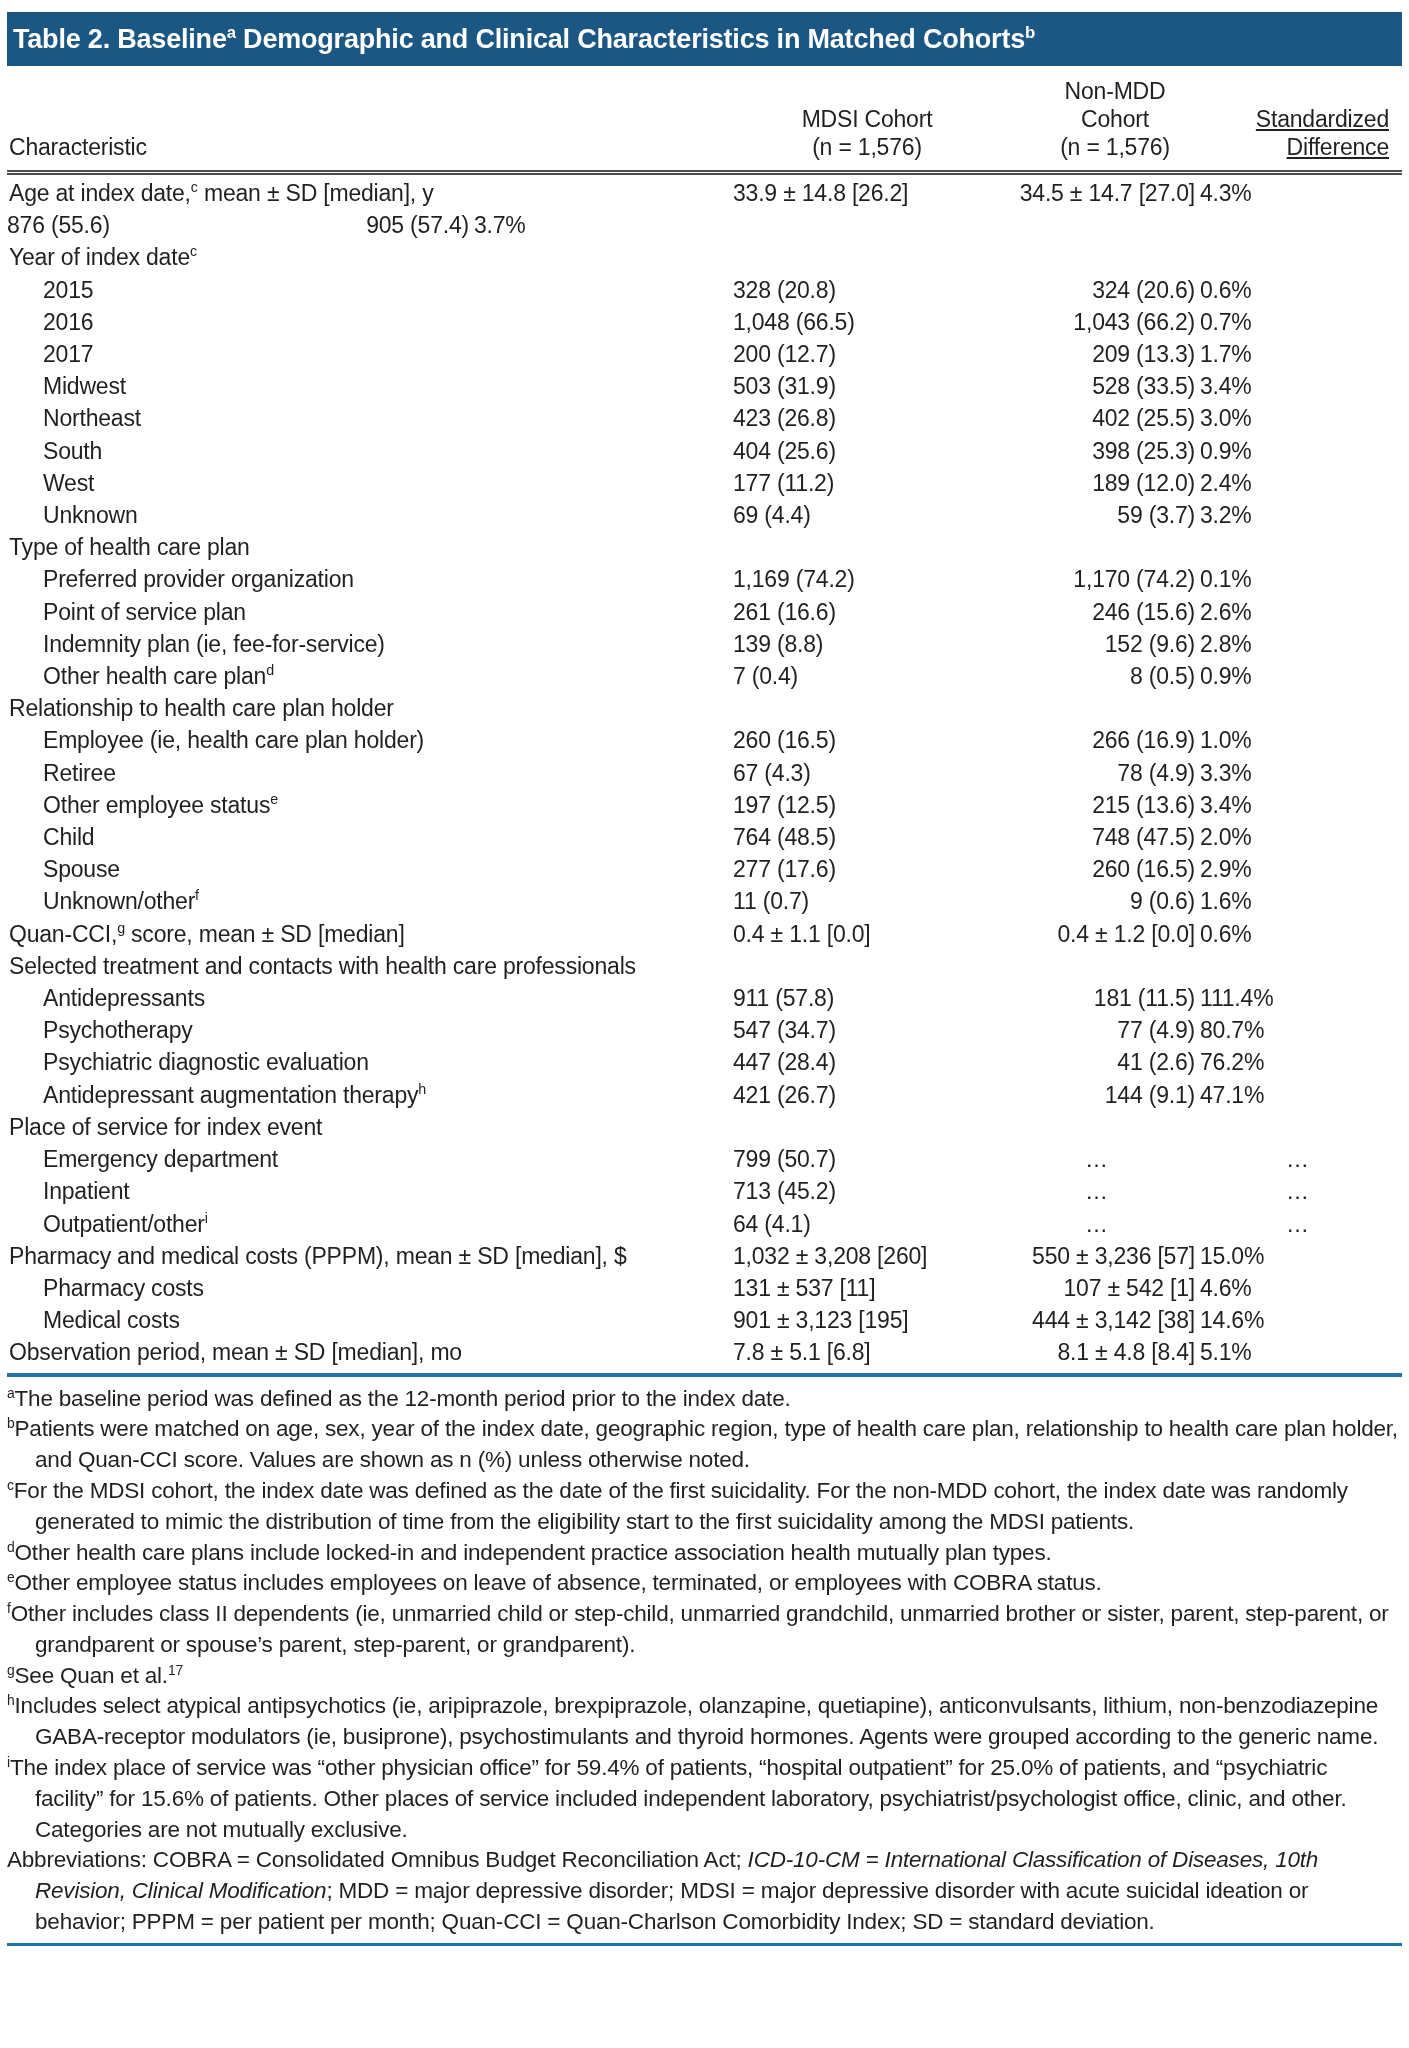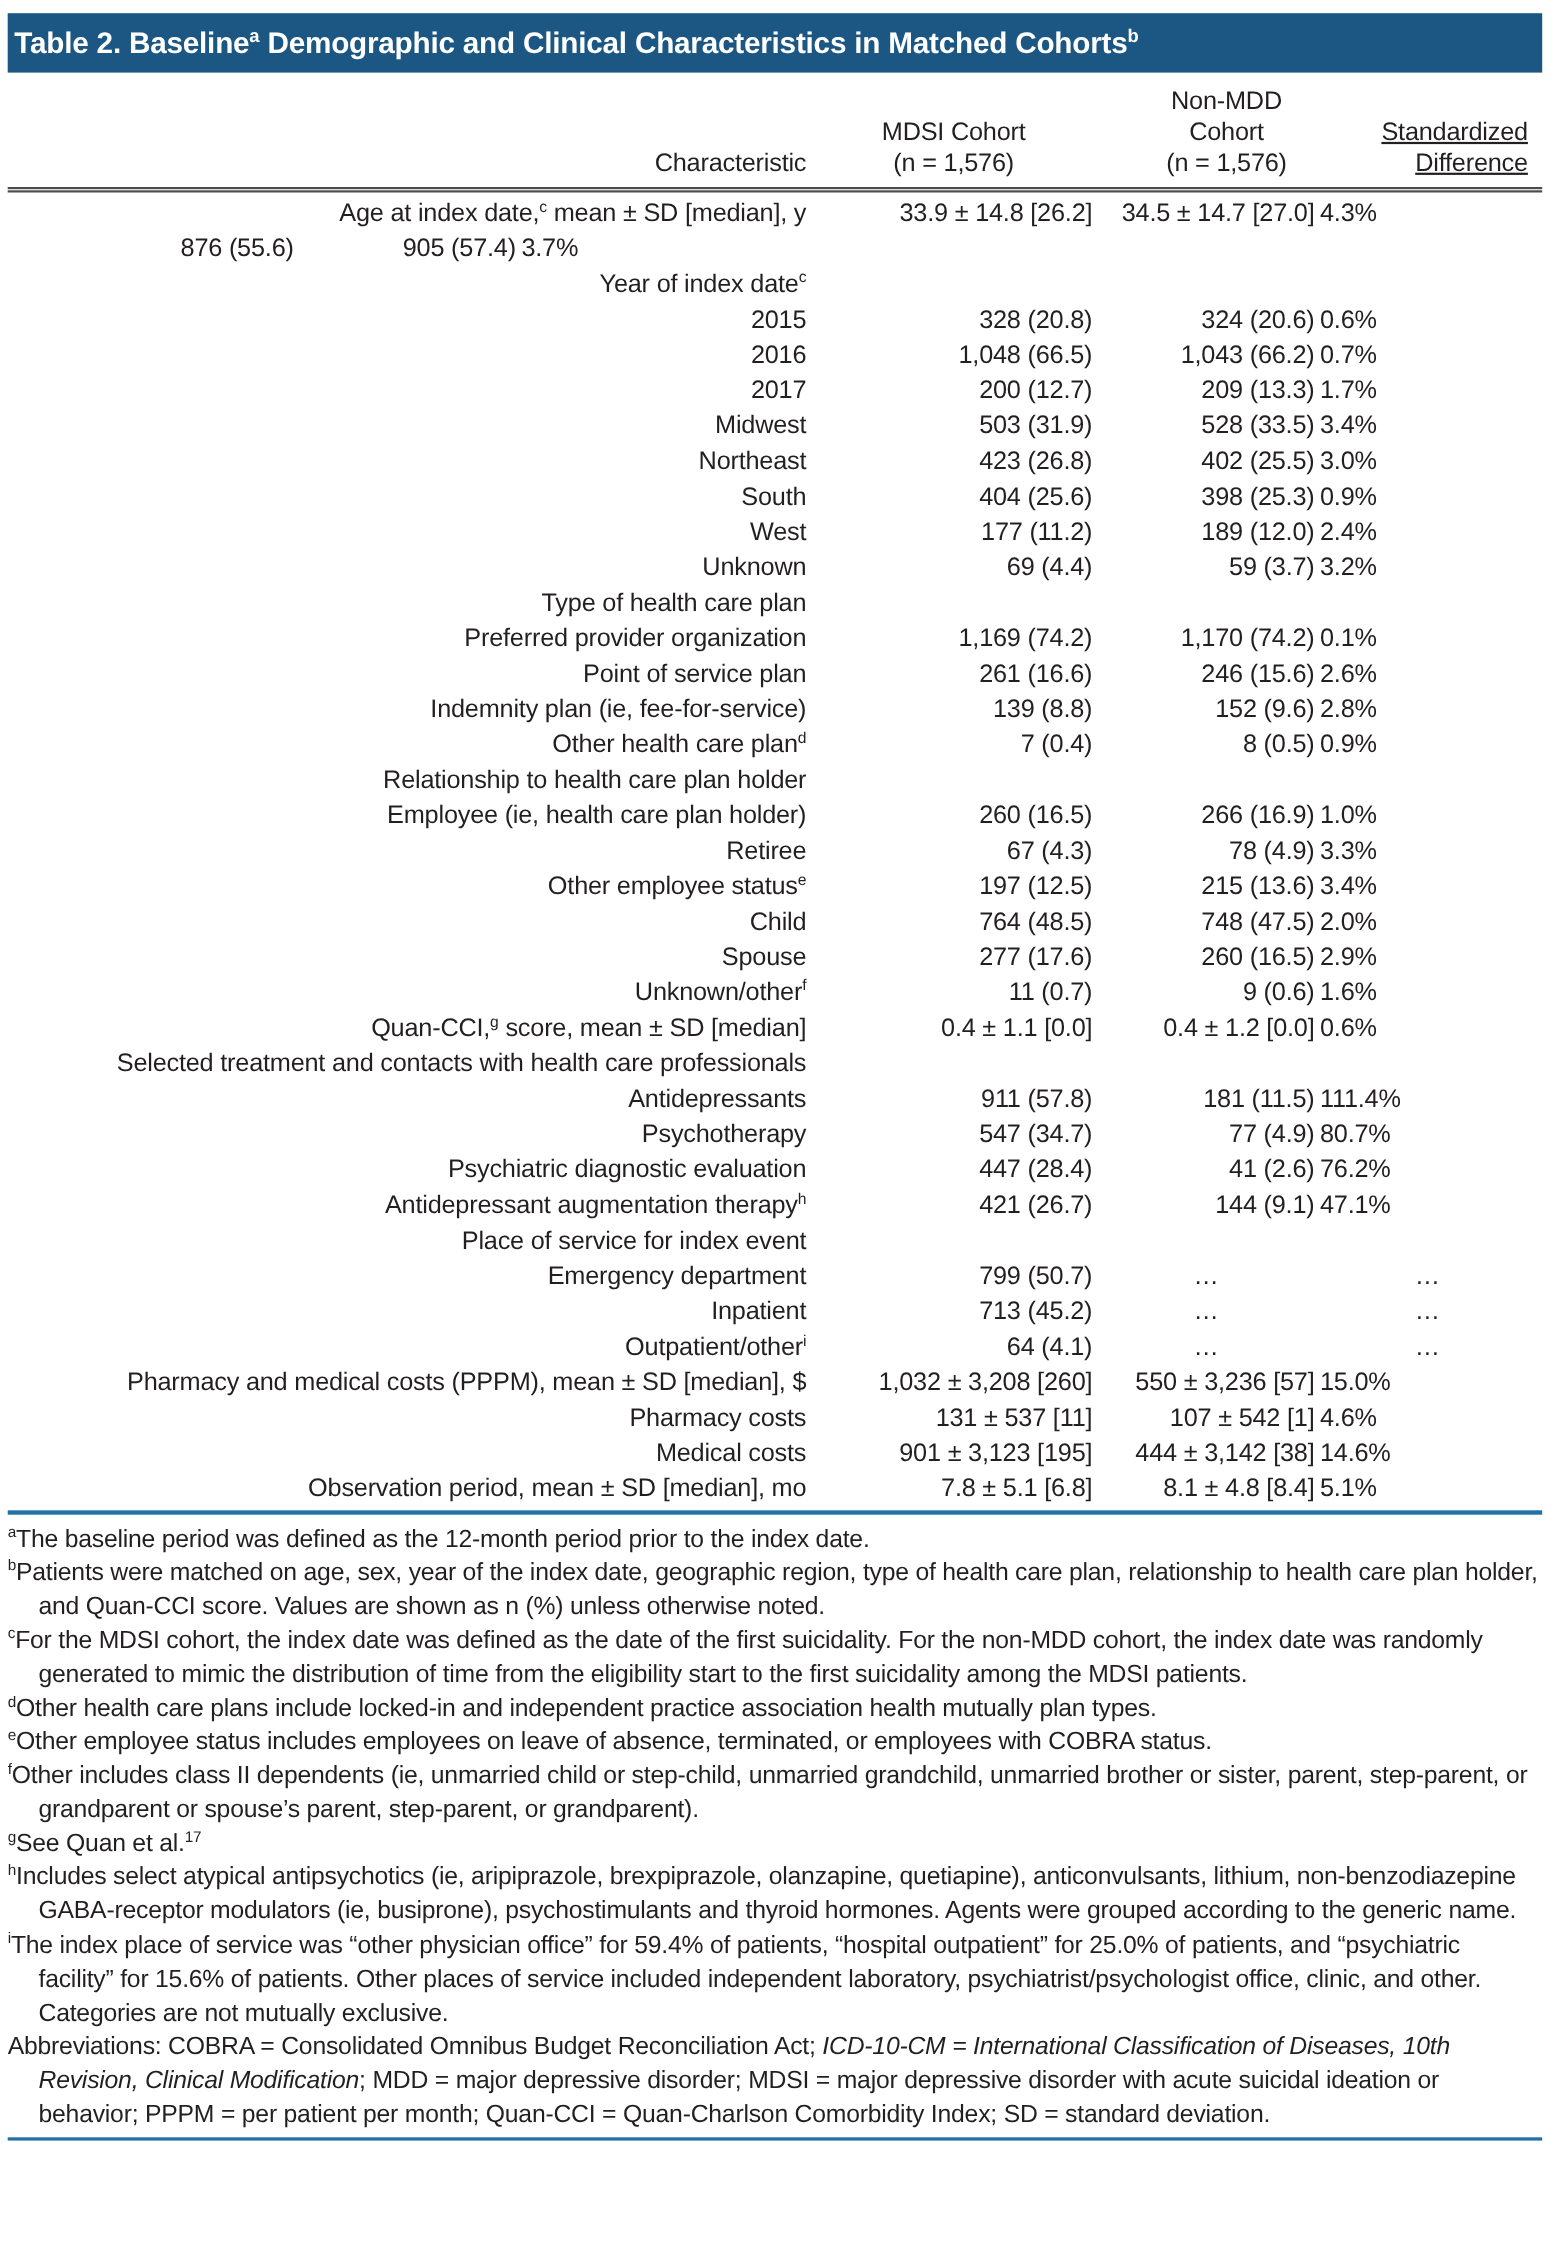--- a/index.html
+++ b/index.html
@@ -20,35 +20,35 @@
   .title-bar{
     background:var(--header-bg);
     color:var(--header-text);
     font-size:27px;font-weight:bold;
     padding:12px 0 12px 6px;
     line-height:30px;
   }
   sup{font-size:0.62em;line-height:0;vertical-align:super;}
   
   .head-row{display:flex;align-items:flex-end;font-size:23px;line-height:28px;padding:11px 0 9px 0;}
-  .c1{flex:0 0 726px;text-align:right;}
+  .c1{flex:0 0 726px;}
   .c2{flex:0 0 260px;}
   .c3{flex:0 0 207px;}
   .c4{flex:0 0 195px;}
   .head-row .c1{padding-left:2px;}
   .head-row .c2{text-align:center;padding-left:8px;}
   .head-row .c3{text-align:center;padding-left:37px;}
   .head-row .c4{text-align:right;padding-right:6px;text-decoration:underline;}
   .dbl-rule{height:5px;border-top:2px solid #4c4c4c;border-bottom:2px solid #4c4c4c;}
   
   .table-body{padding-top:2px;}
   .t-row{display:flex;font-size:23px;line-height:32.2px;}
   .t-row .c1{padding-left:2px;white-space:nowrap;}
   .t-row.indent .c1{padding-left:36px;}
-  .t-row .c2{text-align:right;}
+  .t-row .c2{}
   .t-row .c3{text-align:right;padding-right:5px;}
   .t-row .c4{padding-right:42px;}
   .t-row .c3.center{text-align:center;padding-right:0;}
   .t-row .c4.center{text-align:center;padding-right:0;}
   .blue-rule{height:4px;background:var(--rule-blue);margin-top:4px;}
   
   .footnotes{margin-top:7px;}
   .footnote{
     font-size:22.5px;line-height:30.8px;
     padding-left:28px;text-indent:-28px;

